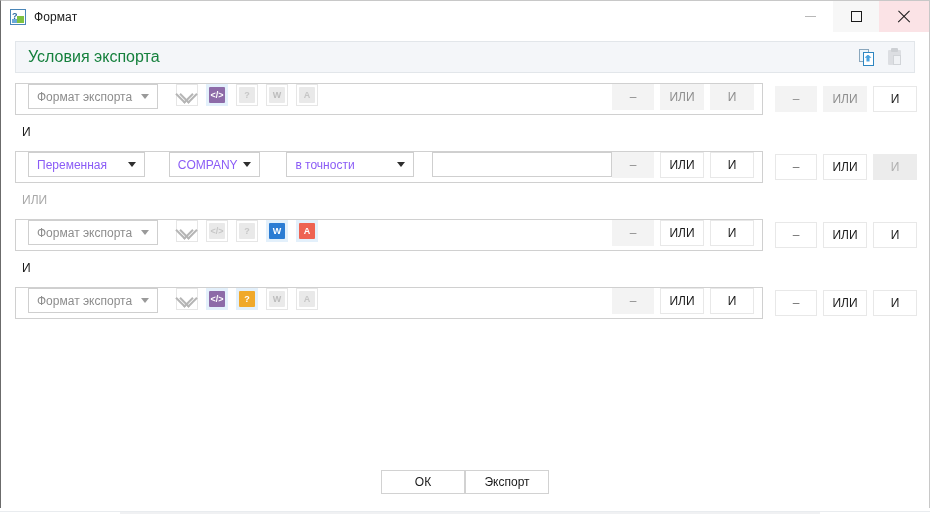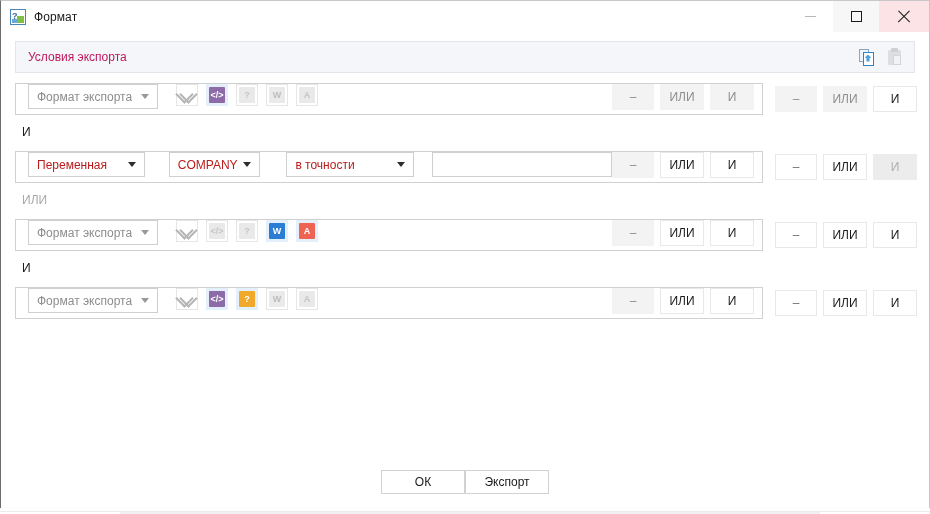--- a/index.html
+++ b/index.html
@@ -131,22 +131,22 @@
     height: 32px;
     background: #f4f6f9;
     border: 1px solid #e2e6ea;
     box-sizing: border-box;
     display: flex;
     align-items: center;
     padding: 0 8px 0 12px;
     margin-top: 9px;
   }
   .group-title {
-    font-size: 12px;
-    color: #be185d;
+    font-size: 16px;
+    color: #15803d;
     flex: 1;
   }
   .hdr-tools { display: flex; gap: 6px; align-items: center; }
   .tool-icon {
     width: 22px; height: 22px;
     display: flex; align-items: center; justify-content: center;
     position: relative;
   }
 
   
@@ -222,21 +222,21 @@
   
   .sel {
     height: 25px;
     border: 1px solid #cfcfcf;
     background: #ffffff;
     box-sizing: border-box;
     display: flex;
     align-items: center;
     padding: 0 4px 0 8px;
     font-size: 12px;
-    color: #b91c1c;
+    color: #8b5cf6;
     position: relative;
   }
   .sel.grayed { color: #8d8d8d; }
   .sel .caret {
     margin-left: auto;
     width: 0; height: 0;
     border-left: 4px solid transparent;
     border-right: 4px solid transparent;
     border-top: 5px solid #9a9a9a;
     margin-right: 4px;

